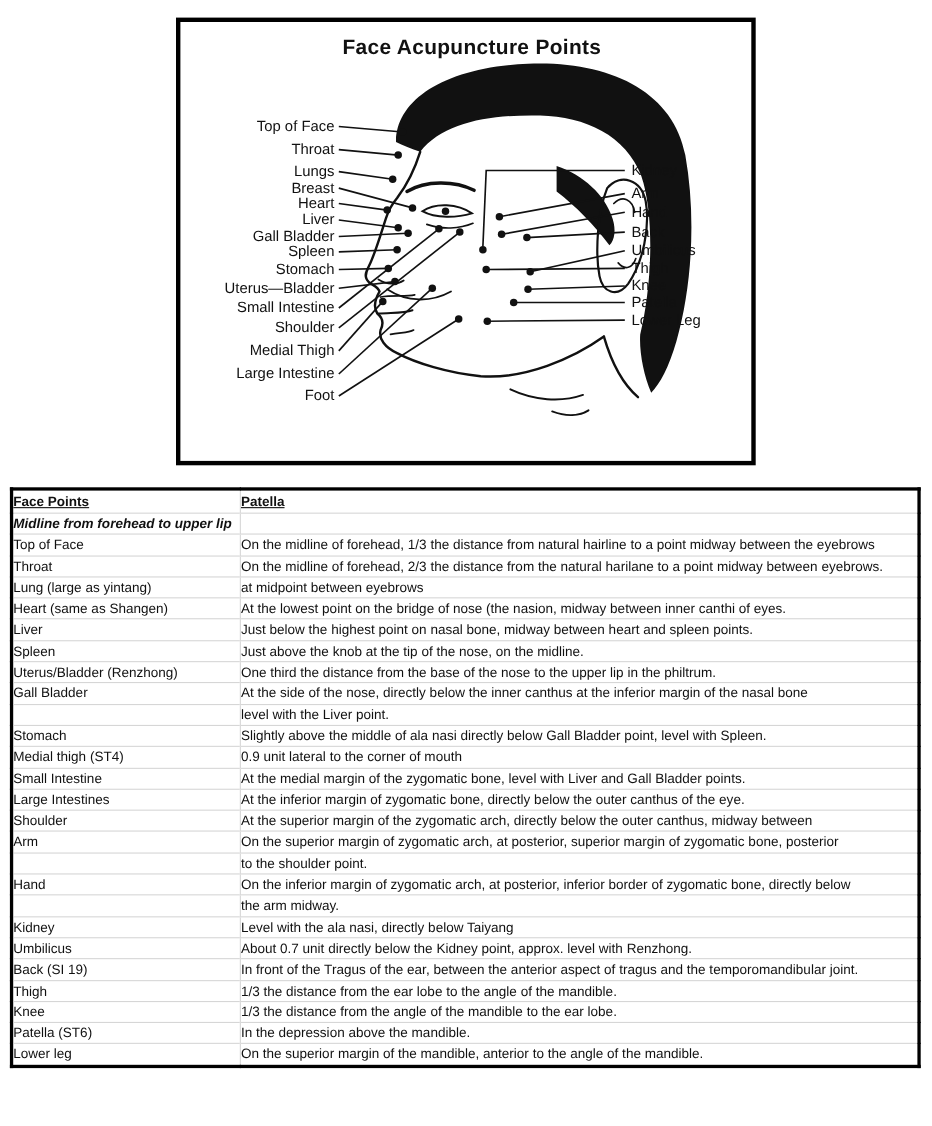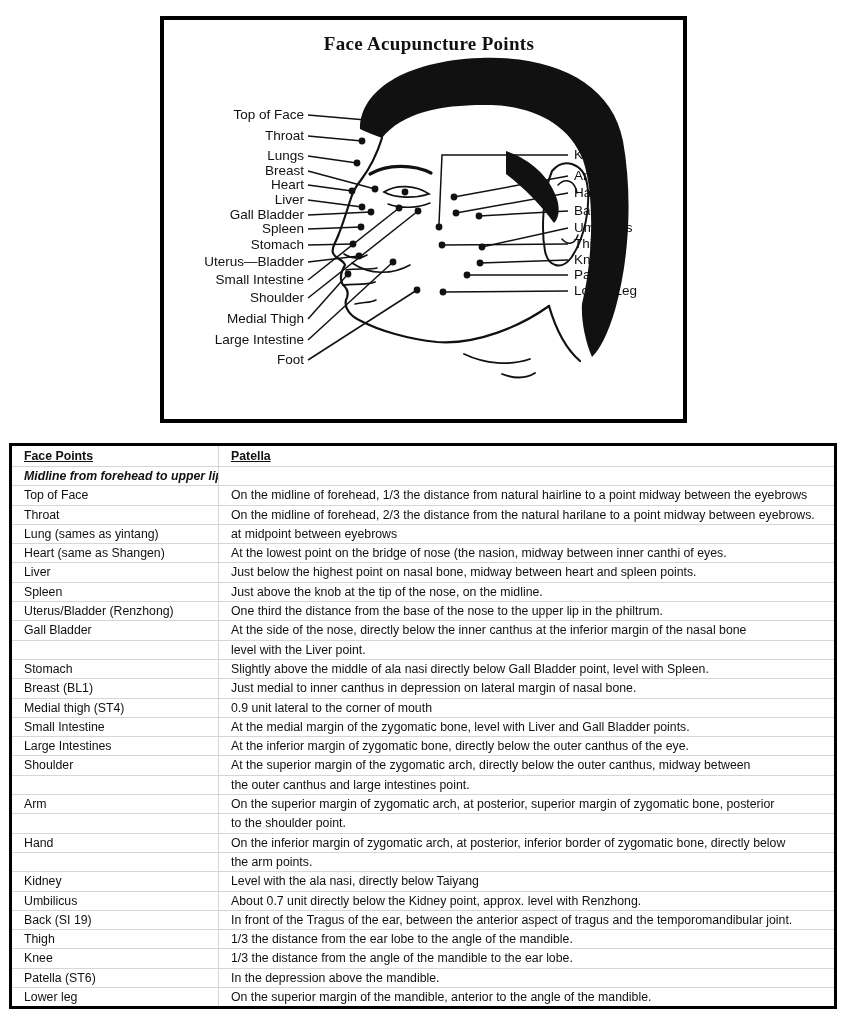--- a/index.html
+++ b/index.html
@@ -13,21 +13,21 @@
     border:4px solid #000;
     background:#fff;
     overflow:hidden;
   }
   .figure-title{
     text-align:center;
     font-weight:bold;
     font-size:19px;
     letter-spacing:.3px;
     margin-top:13px;
-    font-family:Liberation Serif, serif;
+    font-family:Liberation Sans, sans-serif;
     padding-left:11px;
   }
   .figure-box svg{display:block;margin-top:0;}
 
   svg .art{stroke:#111;fill:none;stroke-linecap:round;}
   svg .lead{stroke:#111;stroke-width:1.5;fill:none;}
   svg .dot{fill:#111;stroke:none;}
   svg .lbl{font-family:"Liberation Sans",sans-serif;font-size:13.5px;fill:#111;}
 
   
@@ -37,21 +37,21 @@
     width:828px;
     margin:20px 0 0 9px;
     border:3px solid #000;
     background:#fff;
   }
   table.points col.c1{width:208px;}
   table.points th, table.points td{
     font-size:12.3px;
     line-height:18.3px;
     height:18.3px;
-    padding:0 4px 0 12px;
+    padding:0 4px 0 0;
     text-align:left;
     white-space:nowrap;
     overflow:hidden;
     border-top:1px solid #d6d6d6;
   }
   table.points th{
     font-weight:bold;
     text-decoration:underline;
     border-top:none;
     height:20px;
@@ -202,21 +202,21 @@
         </tr>
         <tr>
           <td>Top of Face</td>
           <td>On the midline of forehead, 1/3 the distance from natural hairline to a point midway between the eyebrows</td>
         </tr>
         <tr>
           <td>Throat</td>
           <td>On the midline of forehead, 2/3 the distance from the natural harilane to a point midway between eyebrows.</td>
         </tr>
         <tr>
-          <td>Lung (sames as yintang)</td>
+          <td>Lung (large as yintang)</td>
           <td>at midpoint between eyebrows</td>
         </tr>
         <tr>
           <td>Heart (same as Shangen)</td>
           <td>At the lowest point on the bridge of nose (the nasion, midway between inner canthi of eyes.</td>
         </tr>
         <tr>
           <td>Liver</td>
           <td>Just below the highest point on nasal bone, midway between heart and spleen points.</td>
         </tr>
@@ -234,58 +234,50 @@
         </tr>
         <tr>
           <td></td>
           <td>level with the Liver point.</td>
         </tr>
         <tr>
           <td>Stomach</td>
           <td>Slightly above the middle of ala nasi directly below Gall Bladder point, level with Spleen.</td>
         </tr>
         <tr>
-          <td>Breast (BL1)</td>
-          <td>Just medial to inner canthus in depression on lateral margin of nasal bone.</td>
-        </tr>
-        <tr>
           <td>Medial thigh (ST4)</td>
           <td>0.9 unit lateral to the corner of mouth</td>
         </tr>
         <tr>
           <td>Small Intestine</td>
           <td>At the medial margin of the zygomatic bone, level with Liver and Gall Bladder points.</td>
         </tr>
         <tr>
           <td>Large Intestines</td>
           <td>At the inferior margin of zygomatic bone, directly below the outer canthus of the eye.</td>
         </tr>
         <tr>
           <td>Shoulder</td>
           <td>At the superior margin of the zygomatic arch, directly below the outer canthus, midway between</td>
         </tr>
         <tr>
-          <td></td>
-          <td>the outer canthus and large intestines point.</td>
-        </tr>
-        <tr>
           <td>Arm</td>
           <td>On the superior margin of zygomatic arch, at posterior, superior margin of zygomatic bone, posterior</td>
         </tr>
         <tr>
           <td></td>
           <td>to the shoulder point.</td>
         </tr>
         <tr>
           <td>Hand</td>
           <td>On the inferior margin of zygomatic arch, at posterior, inferior border of zygomatic bone, directly below</td>
         </tr>
         <tr>
           <td></td>
-          <td>the arm points.</td>
+          <td>the arm midway.</td>
         </tr>
         <tr>
           <td>Kidney</td>
           <td>Level with the ala nasi, directly below Taiyang</td>
         </tr>
         <tr>
           <td>Umbilicus</td>
           <td>About 0.7 unit directly below the Kidney point, approx. level with Renzhong.</td>
         </tr>
         <tr>

